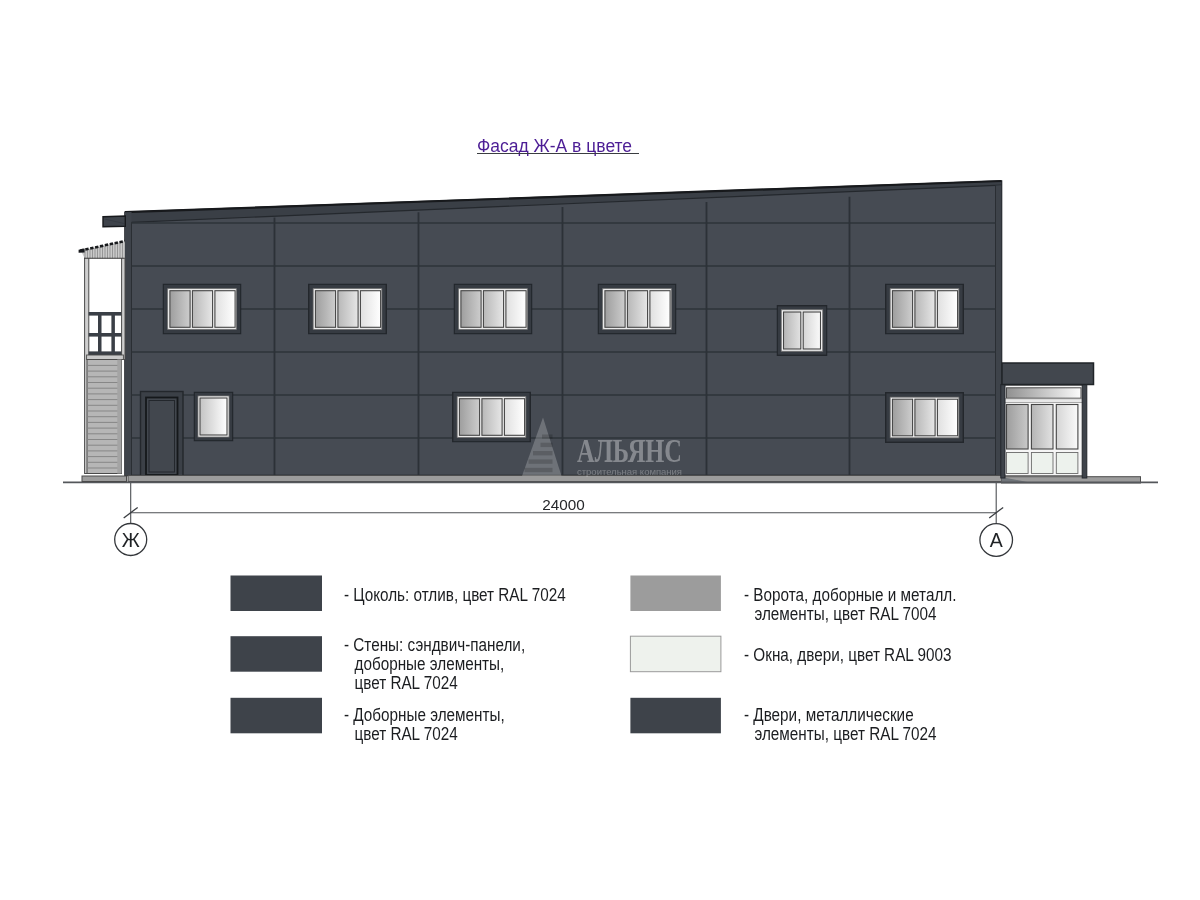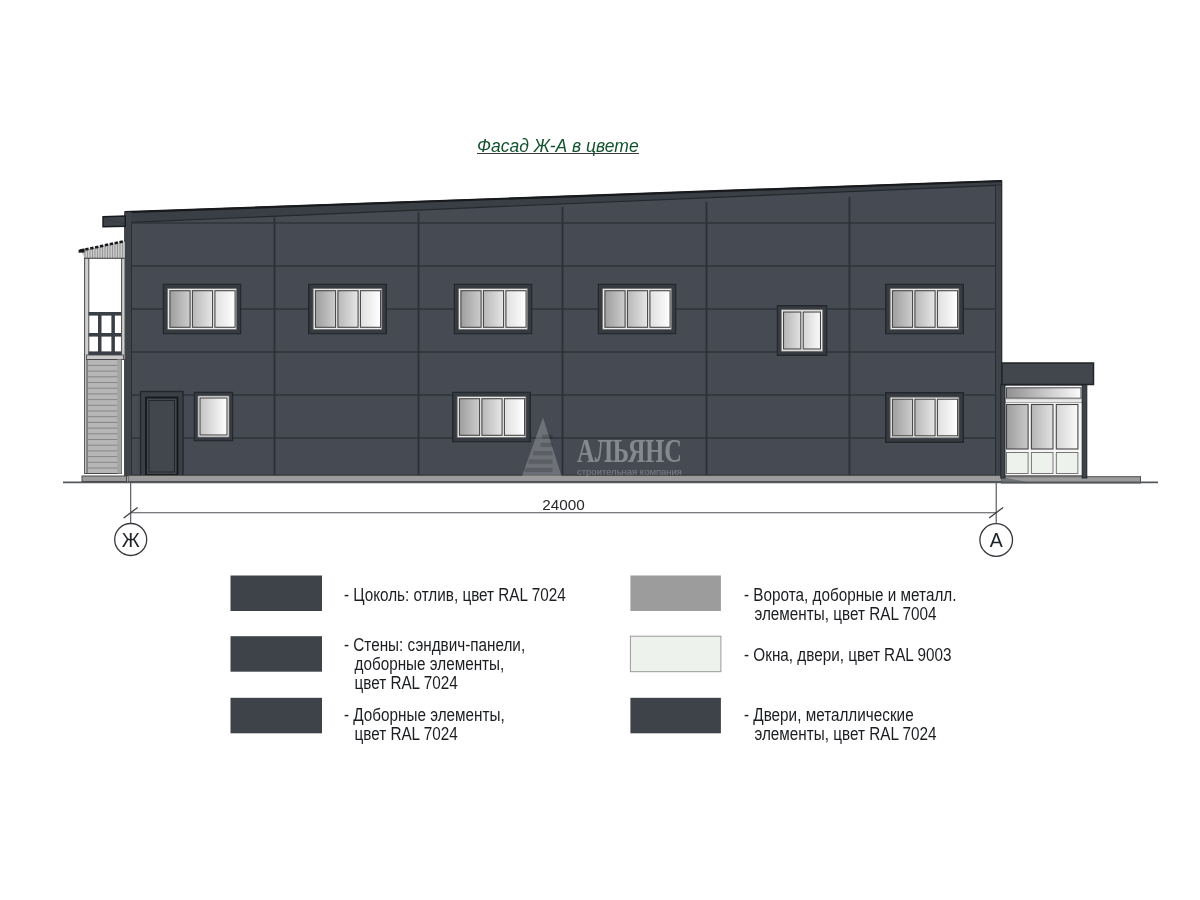--- a/index.html
+++ b/index.html
@@ -1,19 +1,19 @@
 <!DOCTYPE html>
 <html><head>
 <meta charset="utf-8">
 <style>
   html,body{margin:0;padding:0;background:#ffffff;-webkit-font-smoothing:antialiased;}
   #page{position:relative;width:1200px;height:900px;background:#ffffff;overflow:hidden;
         font-family:"Liberation Sans",sans-serif;}
   .t{position:absolute;color:#1d2024;}
-  #title{left:477px;top:136px;font-style:italic;font-size:17.5px;color:#14532d;white-space:nowrap;}
+  #title{left:477px;top:136px;font-size:17.5px;color:#4c1d95;white-space:nowrap;}
   #title span{display:inline-block;}
   #uline{position:absolute;left:477px;top:152.6px;width:162px;height:1.7px;background:#3a3d40;}
   .leg{font-size:17.5px;line-height:19px;color:#1b1d20;transform:scaleX(0.873);
        transform-origin:0 0;white-space:nowrap;}
   .leg .c{margin-left:12px;}
 </style>
 </head>
 <body>
 <div id="page">
 <svg width="1200" height="900" viewBox="0 0 1200 900">

